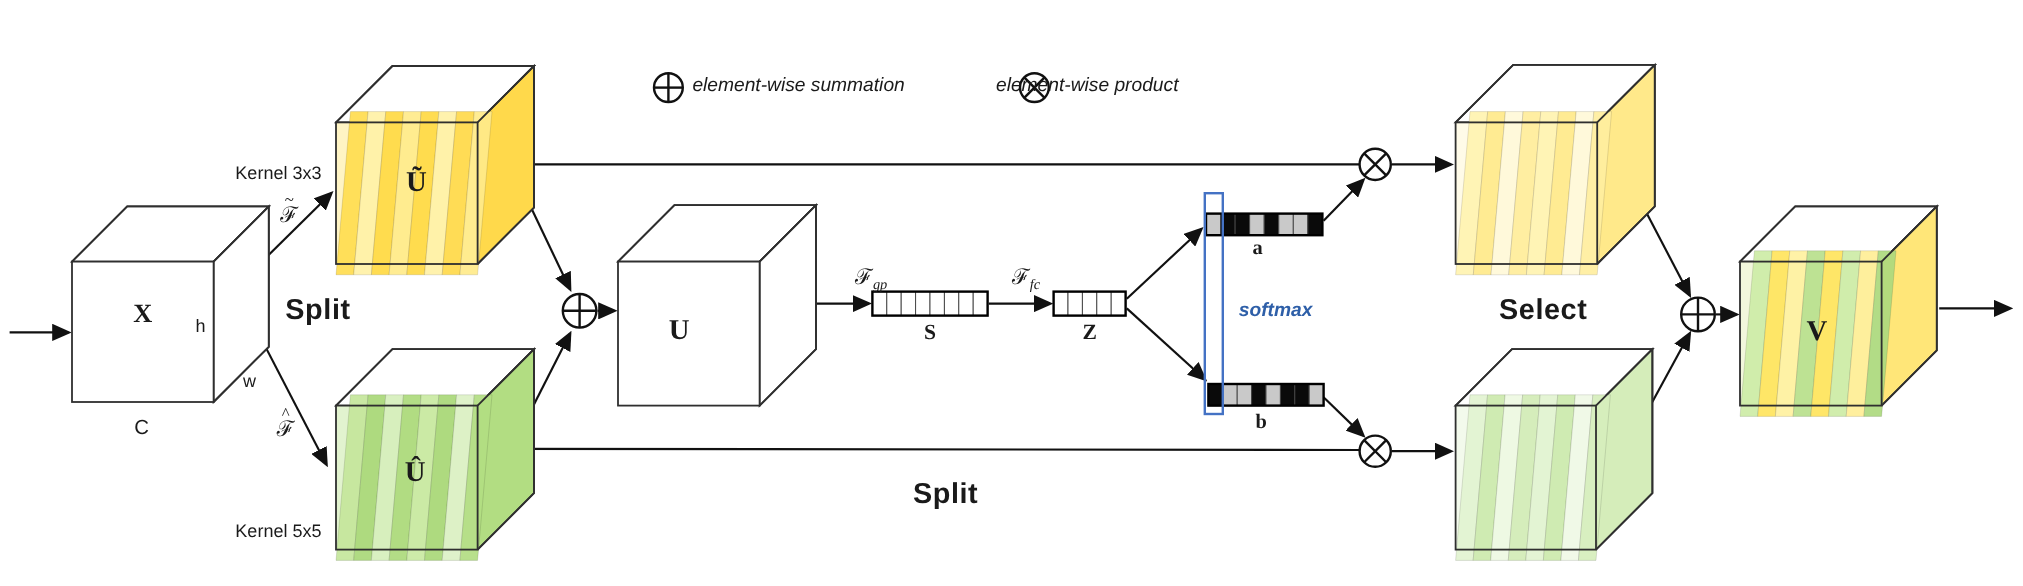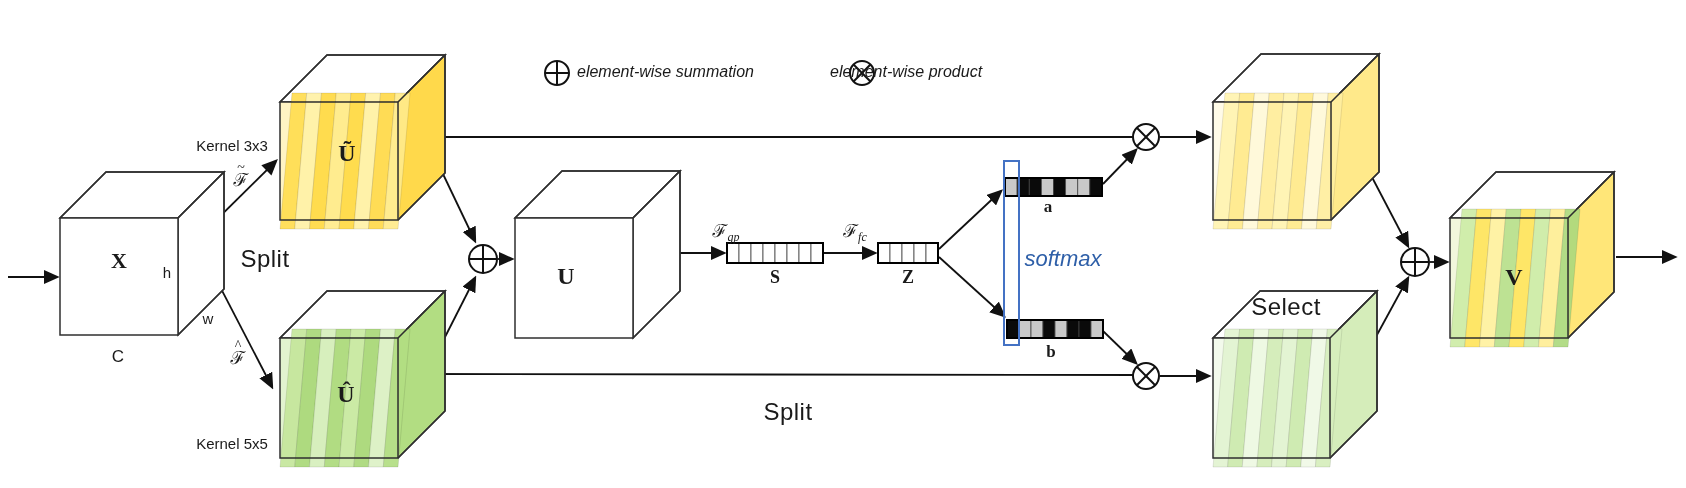--- a/index.html
+++ b/index.html
@@ -6,27 +6,27 @@
   #stage{
     position:relative;width:1686px;height:488px;background:#ffffff;overflow:hidden;
     font-family:"Liberation Sans", sans-serif;color:#1a1a1a;
   }
   #diagram{position:absolute;left:0;top:0;}
   .lbl{position:absolute;transform:translate(-50%,-50%);white-space:nowrap;user-select:none;}
   .left-anchor{transform:translate(0,-50%);}
   .sans15{font-size:15px;}
   .sans16{font-size:16px;font-style:italic;}
   .sans17{font-size:17px;}
-  .big{font-size:24px;font-weight:normal;letter-spacing:.5px;}
+  .big{font-size:24px;font-weight:bold;letter-spacing:.5px;}
   .serifb{font-family:"Liberation Serif", serif;font-weight:bold;}
   .s17{font-size:17px;}
   .s18{font-size:18px;}
   .s22{font-size:22px;}
   .s24{font-size:24px;}
-  .softmax{font-size:22px;font-weight:normal;font-style:italic;}
+  .softmax{font-size:16px;font-weight:bold;font-style:italic;}
   .scriptF{font-family:"DejaVu Serif","Liberation Serif",serif;font-size:18px;}
   .msub{font-family:"Liberation Serif",serif;font-style:italic;font-size:12px;vertical-align:-4px;}
   .fstack{display:inline-flex;flex-direction:column;align-items:center;}
   .fstack .acc{font-size:14px;line-height:6px;font-family:"Liberation Serif",serif;}
   .fstack .base{line-height:18px;}
 </style>
 </head>
 <body>
 
 <div id="stage">
@@ -188,21 +188,21 @@
   <div class="lbl left-anchor sans16" style="left:577px;top:72px;">element-wise summation</div>
   <div class="lbl left-anchor sans16" style="left:830px;top:72px;">element-wise product</div>
 
   <div class="lbl serifb s22" style="left:119px;top:261px;">X</div>
   <div class="lbl sans15" style="left:167px;top:272px;">h</div>
   <div class="lbl sans15" style="left:208px;top:318px;">w</div>
   <div class="lbl sans17" style="left:118px;top:357px;">C</div>
 
   <div class="lbl big" style="left:265px;top:259px;">Split</div>
   <div class="lbl big" style="left:788px;top:412px;">Split</div>
-  <div class="lbl big" style="left:1286px;top:259px;margin-top:48px;">Select</div>
+  <div class="lbl big" style="left:1286px;top:259px;">Select</div>
 
   <div class="lbl sans15" style="left:232px;top:145px;">Kernel 3x3</div>
   <div class="lbl sans15" style="left:232px;top:412px;margin-top:31px;">Kernel 5x5</div>
 
   <div class="lbl scriptF" style="left:241px;top:172px;">
     <span class="fstack">
         <span class="acc">~</span>
         <span class="base">ℱ</span>
       </span>
   </div>

